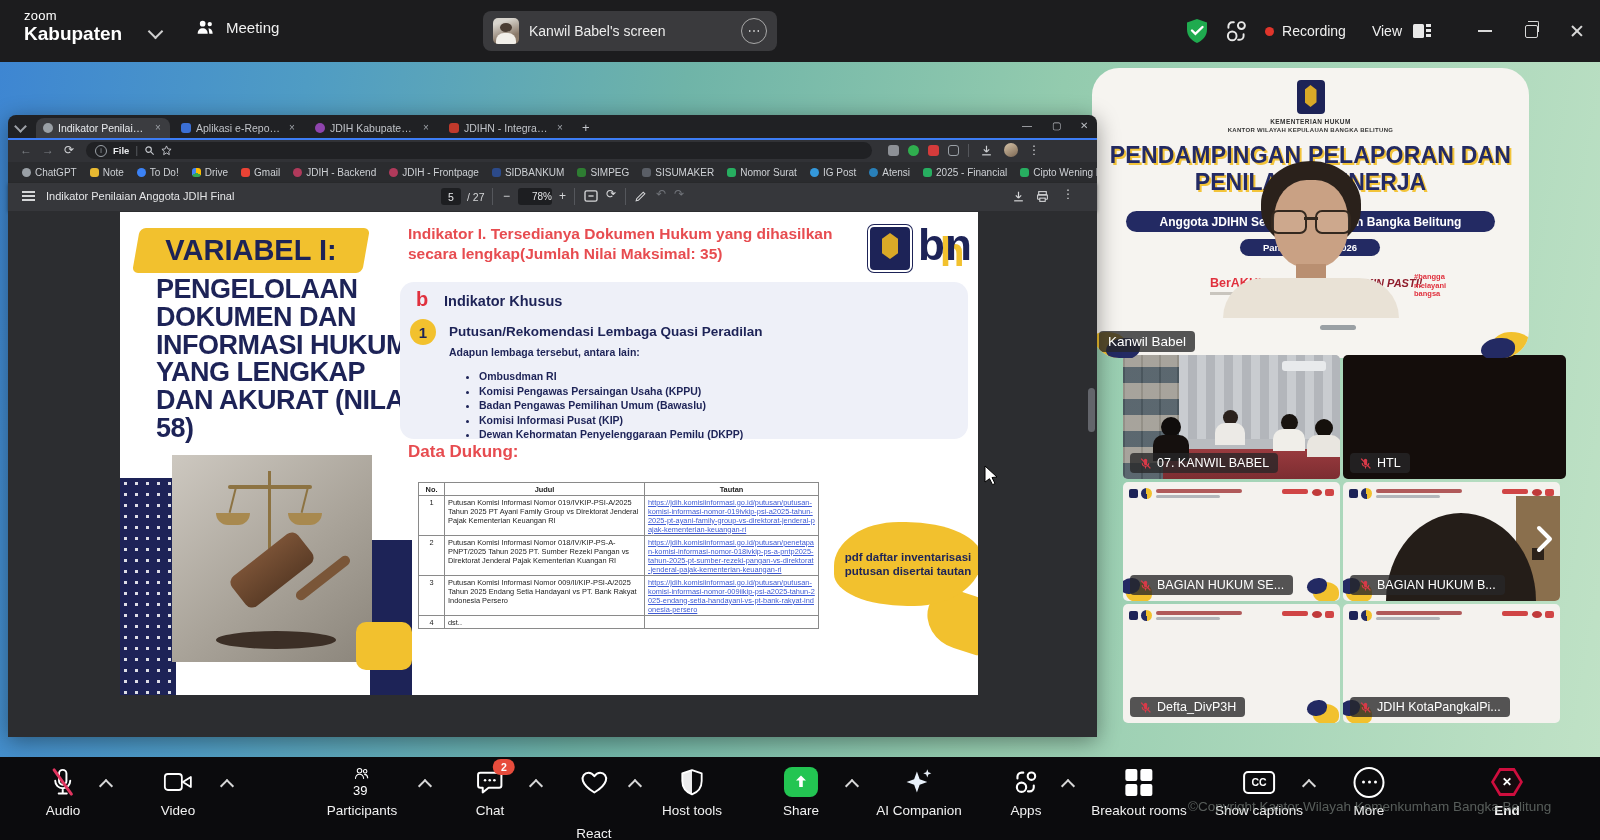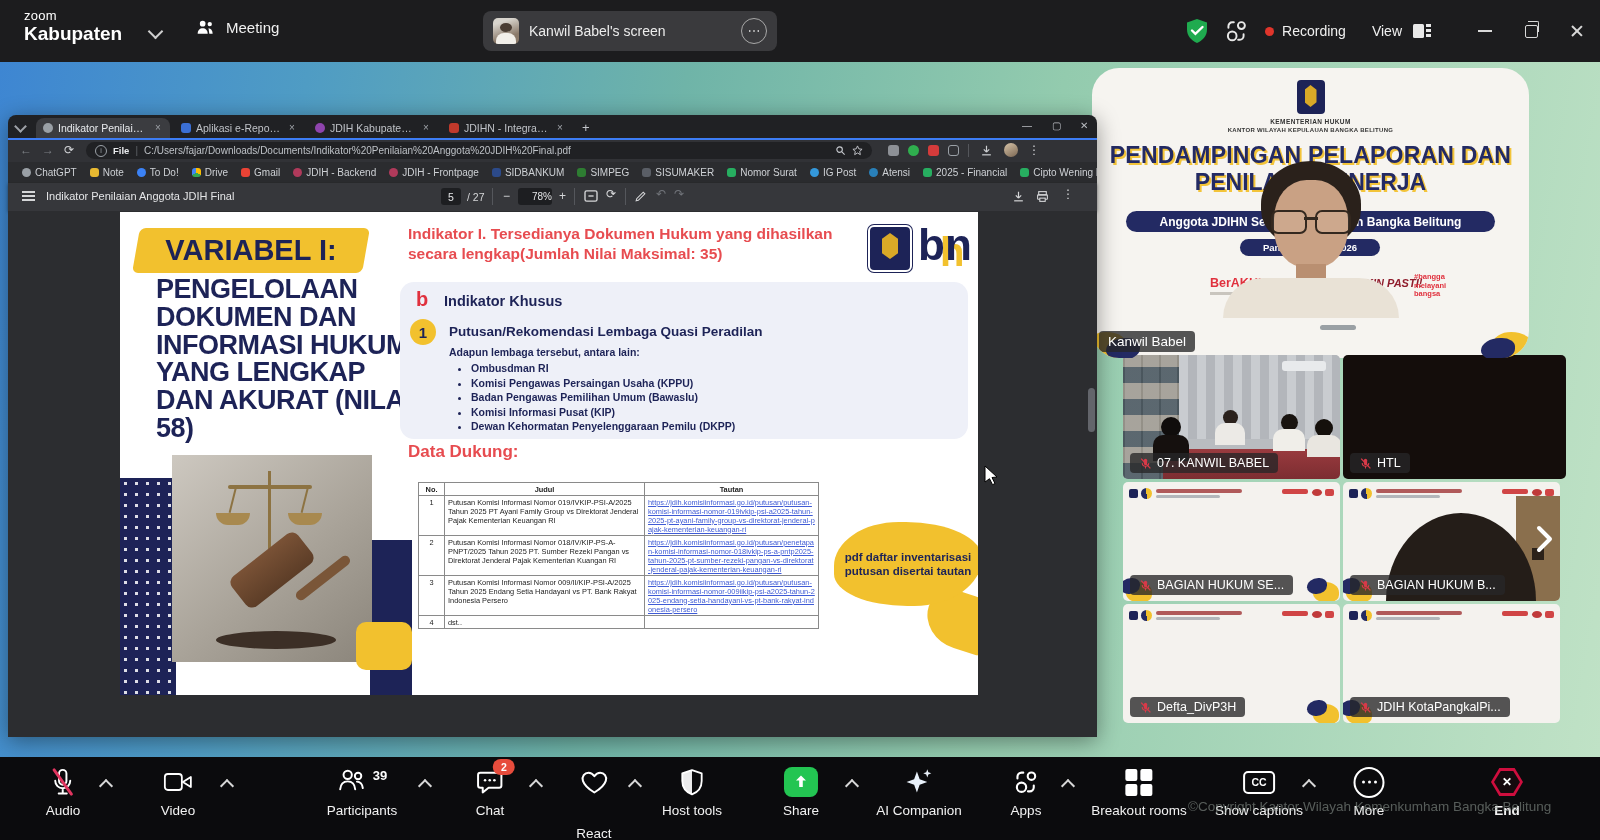--- a/index.html
+++ b/index.html
@@ -99,21 +99,21 @@
   .logo-kh::after{content:"";position:absolute;left:12px;top:6px;width:16px;height:26px;background:#d9a927;clip-path:polygon(50% 0,100% 22%,100% 78%,50% 100%,0 78%,0 22%);}
   .logo-bphn{position:absolute;left:798px;top:8px;width:58px;height:54px;}
   .logo-bphn .n1{position:absolute;left:0;top:0;font-size:44px;font-weight:800;color:#1d2357;}
   .logo-bphn .n2{position:absolute;left:22px;top:10px;font-size:40px;font-weight:800;color:#f2c12e;}
   .card{position:absolute;left:280px;top:70px;width:568px;height:157px;background:#eef0f8;border-radius:14px;}
   .k-badge{position:absolute;left:16px;top:6px;font-size:20px;font-weight:800;color:#e0313e;}
   .k-label{position:absolute;left:44px;top:11px;font-size:14.5px;font-weight:800;color:#1d2357;}
   .num-circle{position:absolute;left:10px;top:37px;width:26px;height:26px;border-radius:50%;background:#f2c12e;color:#1d2357;font-size:15px;font-weight:800;display:flex;align-items:center;justify-content:center;}
   .item-title{position:absolute;left:49px;top:42px;font-size:13.5px;font-weight:800;color:#1d2357;}
   .item-intro{position:absolute;left:49px;top:64px;font-size:10.5px;font-weight:700;color:#1d2357;}
-  .bullets{position:absolute;left:58px;top:79px;margin:0;padding-left:13px;font-size:10.5px;font-weight:700;color:#1d2357;line-height:14.6px;}
+  .bullets{position:absolute;left:58px;top:79px;margin:8px;padding-left:13px;font-size:10.5px;font-weight:700;color:#1d2357;line-height:14.6px;}
   .bubble{position:absolute;left:360px;top:79px;width:196px;height:58px;background:#3a4a8f;border:2px solid #1d2357;border-radius:26px;
           color:#fff;font-size:9.5px;font-weight:700;text-align:center;display:flex;align-items:center;justify-content:center;padding:4px 12px;box-sizing:border-box;line-height:1.35;}
   .dd-label{position:absolute;left:288px;top:230px;font-size:17px;font-weight:800;color:#e74c50;}
   .dd-table{position:absolute;left:298px;top:270px;width:400px;border-collapse:collapse;font-size:7.4px;color:#222;table-layout:fixed;}
   .dd-table th,.dd-table td{border:1px solid #8a8a8a;padding:1.5px 3px;vertical-align:top;}
   .dd-table th{font-weight:700;text-align:center;}
   .dd-table td.no{text-align:center;width:26px;}
   .dd-table td.link{color:#3f5bd6;text-decoration:underline;word-break:break-all;width:168px;}
   .blob{position:absolute;left:714px;top:310px;width:148px;height:84px;background:#f2c12e;
         border-radius:46% 54% 48% 52%/55% 45% 60% 40%;display:flex;align-items:center;justify-content:center;
@@ -295,21 +295,20 @@
   <div class="accentline"></div>
 
   <div class="navrow">
     <div class="navico" style="left:12px;">←</div>
     <div class="navico" style="left:34px;">→</div>
     <div class="navico" style="left:56px;color:#cfd1d4;">⟳</div>
     <div class="addr">
       <div class="info"></div>
       <span class="scheme">File</span>
       <span class="sep">|</span>
-      <span class="path">C:/Users/fajar/Downloads/Documents/Indikator%20Penilaian%20Anggota%20JDIH%20Final.pdf</span>
       <svg width="11" height="11" viewBox="0 0 24 24" fill="none" stroke="#c8cbd0" stroke-width="2.4">
           <circle cx="10" cy="10" r="6"></circle>
           <path d="M15 15l6 6"></path>
         </svg>
       <svg width="11" height="11" viewBox="0 0 24 24" fill="none" stroke="#c8cbd0" stroke-width="2">
           <path d="M12 2l3 6.5 7 .8-5.2 4.7 1.4 7-6.2-3.6L5.8 21l1.4-7L2 9.3l7-.8z"></path>
         </svg>
     </div>
     <div class="ext" style="left:880px;background:#8d9096;"></div>
     <div class="ext" style="left:900px;background:#2fae4e;border-radius:50%;"></div>
@@ -718,21 +717,21 @@
       <svg width="30" height="24" viewBox="0 0 30 24">
         <rect x="2" y="4" width="17" height="16" rx="3" fill="none" stroke="#fff" stroke-width="1.8"></rect>
         <path d="M20 12l8-5v10z" fill="none" stroke="#fff" stroke-width="1.8" stroke-linejoin="round"></path>
       </svg>
     </div>
     <span>Video</span>
   </div>
   <div class="chev" style="left:222px;"></div>
 
   <div class="tbi" style="left:362px;">
-    <div class="ic" style="flex-direction:row;align-items:flex-start;font-weight:bold;">
+    <div class="ic" style="flex-direction:column;align-items:flex-start;">
       <svg width="30" height="28" viewBox="0 0 26 24" fill="none" stroke="#fff" stroke-width="1.7">
         <circle cx="9.5" cy="7.5" r="3.6"></circle>
           <path d="M3 20c.4-4.4 3-6.8 6.5-6.8S15.6 15.6 16 20" stroke-linecap="round"></path>
         <circle cx="18.5" cy="8.5" r="2.8"></circle>
           <path d="M17.5 13.4c2.8.2 4.7 2.2 5.1 5.6" stroke-linecap="round"></path>
       </svg>
       <span class="count">39</span>
     </div>
     <span>Participants</span>
   </div>

